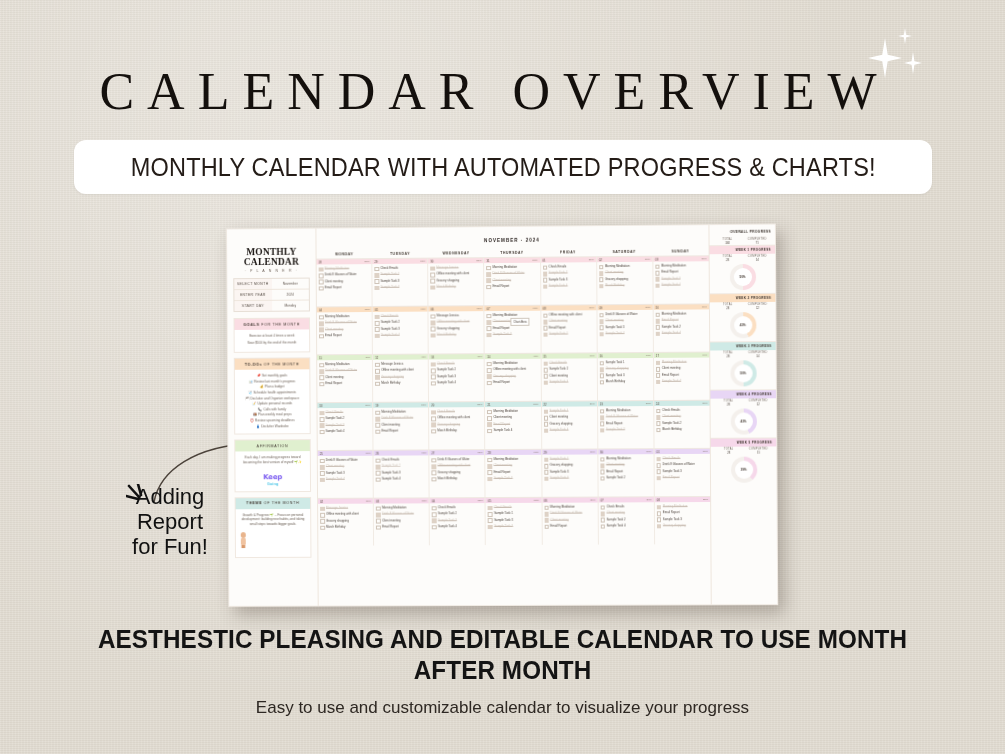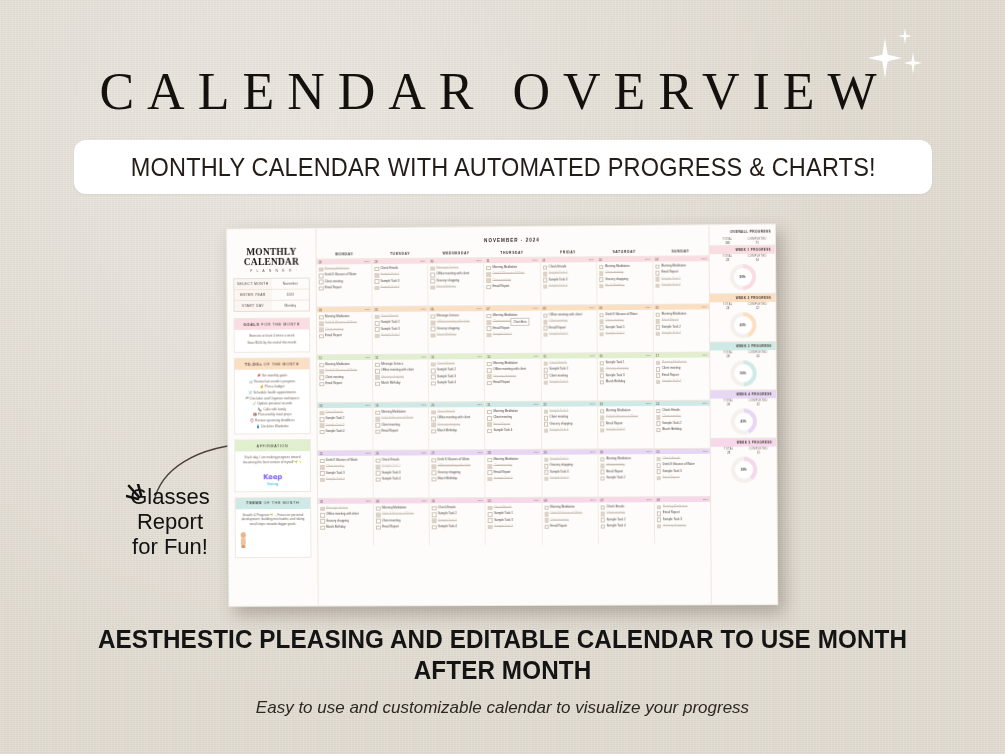--- a/index.html
+++ b/index.html
@@ -48,21 +48,21 @@
     transform:scaleX(.94);
   }
 
   .foot-head{
     position:absolute;left:80px;top:624px;width:845px;text-align:center;
     font-size:25px;font-weight:bold;color:#141414;line-height:31px;
     letter-spacing:.1px;transform:scaleX(.97);
   }
   .foot-sub{
     position:absolute;left:80px;top:698px;width:845px;text-align:center;
-    font-size:17px;color:#2e2823;font-style:italic;
+    font-size:17px;color:#2e2823;
   }
 
   
   .callout{position:absolute;left:124px;top:484px;width:92px;text-align:center;
     font-size:22px;line-height:25px;color:#111;}
   .burst{position:absolute;left:126px;top:484px;width:30px;height:24px;}
   .arrow{position:absolute;left:150px;top:440px;width:110px;height:66px;}
 
   
   .card{
@@ -163,21 +163,21 @@
   <span>MONTHLY CALENDAR WITH AUTOMATED PROGRESS &amp; CHARTS!</span>
 </div>
 
 <svg class="arrow" viewBox="0 0 110 66">
   <path d="M4 62 C 10 30, 45 6, 104 3" fill="none" stroke="#4b423a" stroke-width="1.4"></path>
 </svg>
 <svg class="burst" viewBox="0 0 30 24">
   <path d="M3 2 L13 13 M12 0 L15 11 M0 12 L12 15" stroke="#111" stroke-width="2.6" fill="none" stroke-linecap="round"></path>
 </svg>
 <div class="callout">
-  <div>Glasses</div>
+  <div>Adding</div>
   <div>Report</div>
   <div>for Fun!</div>
 </div>
 
 <div class="card">
 
   <div class="side pane">
     <h1>MONTHLY CALENDAR</h1>
     <div class="plan">· P L A N N E R ·</div>
 

